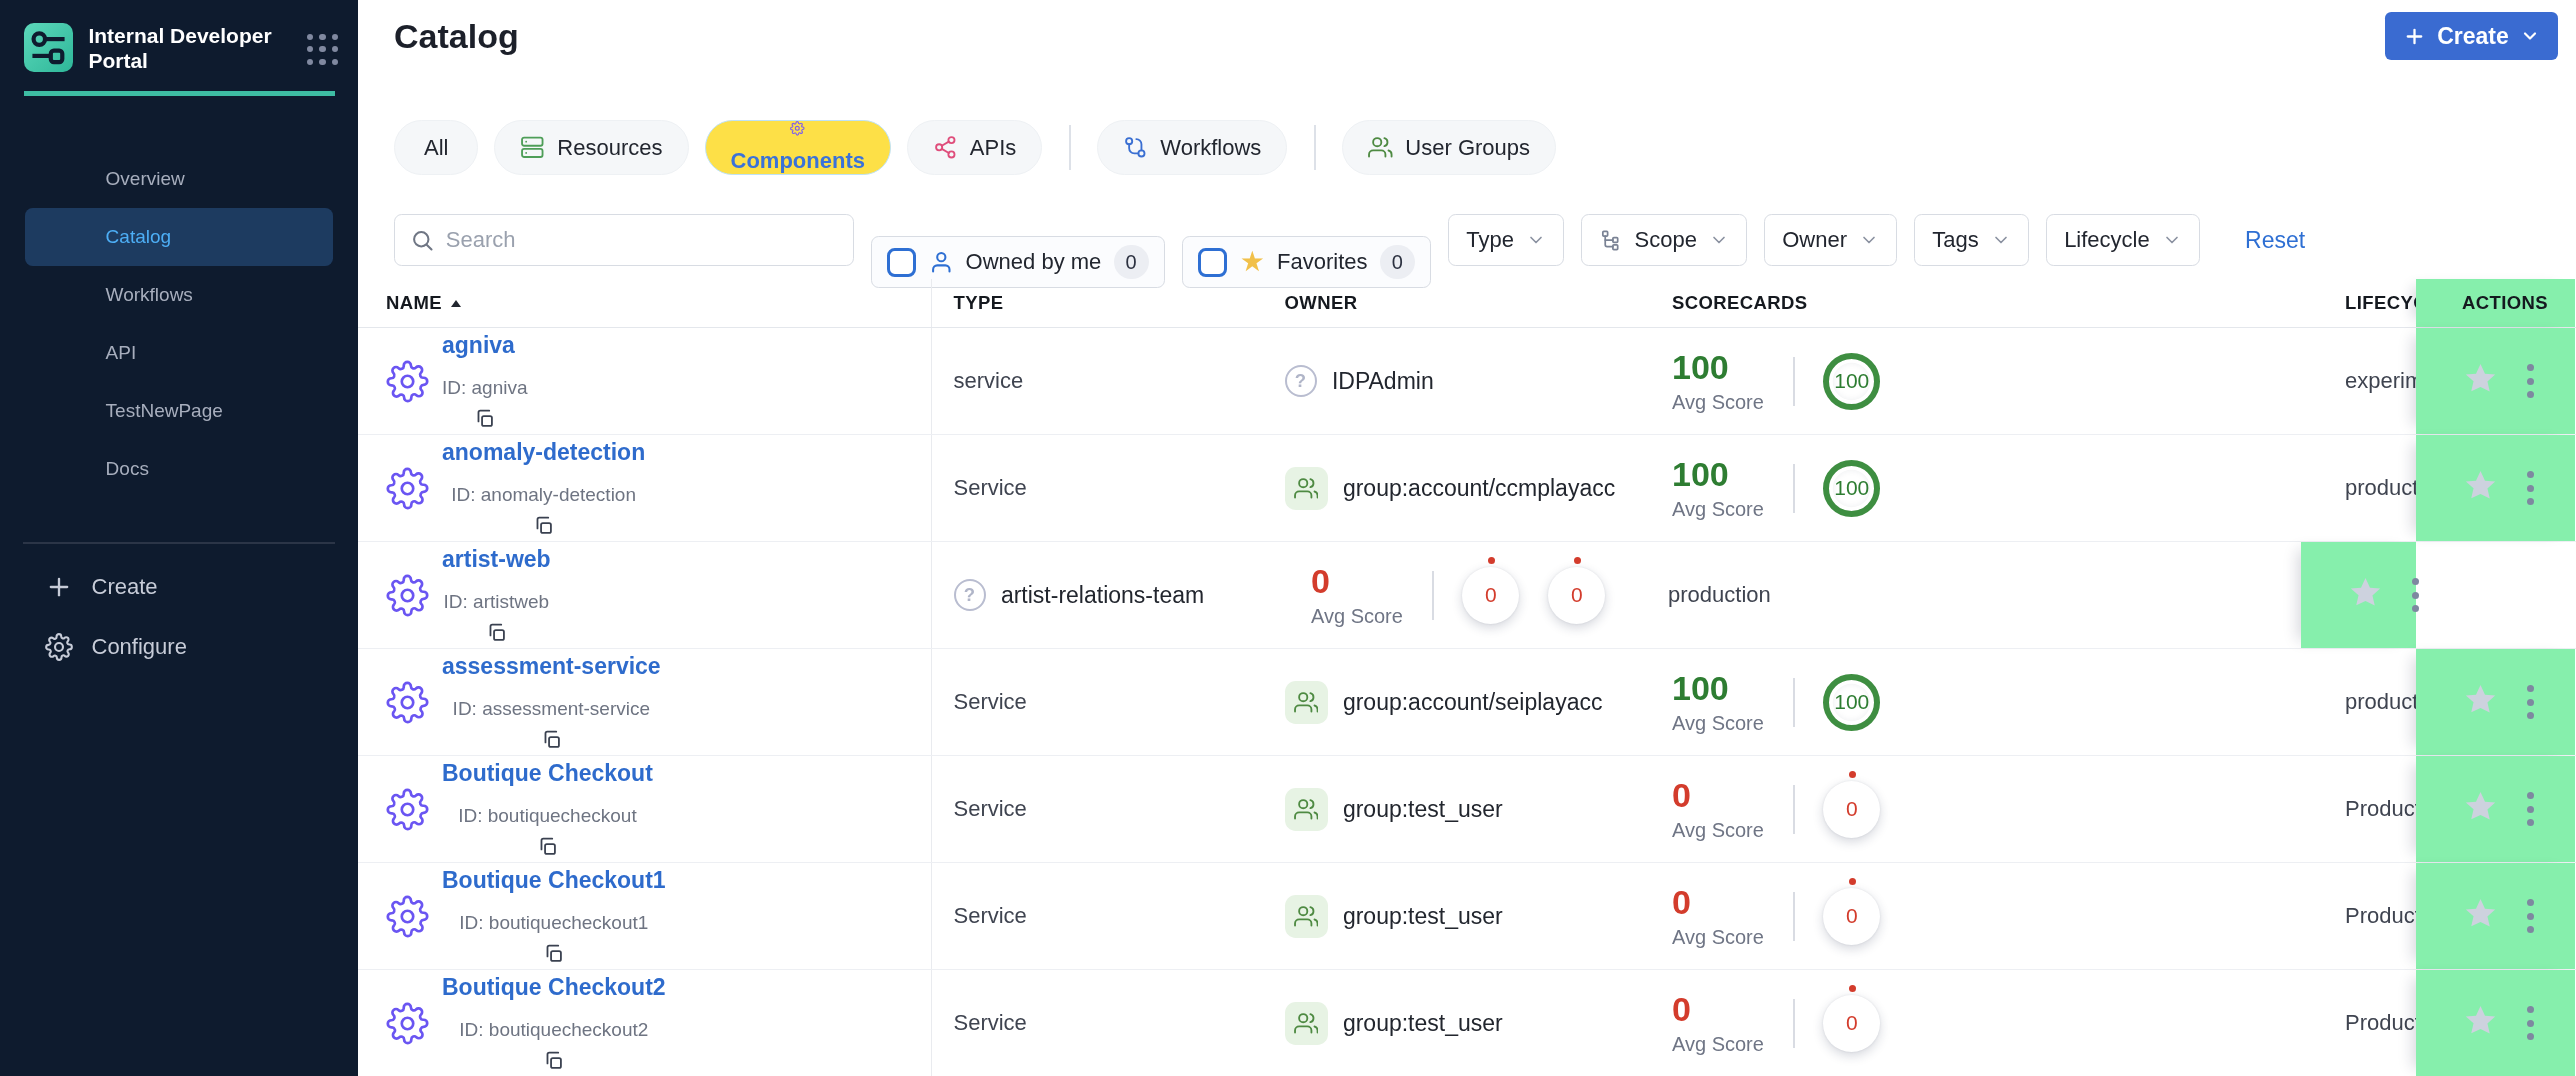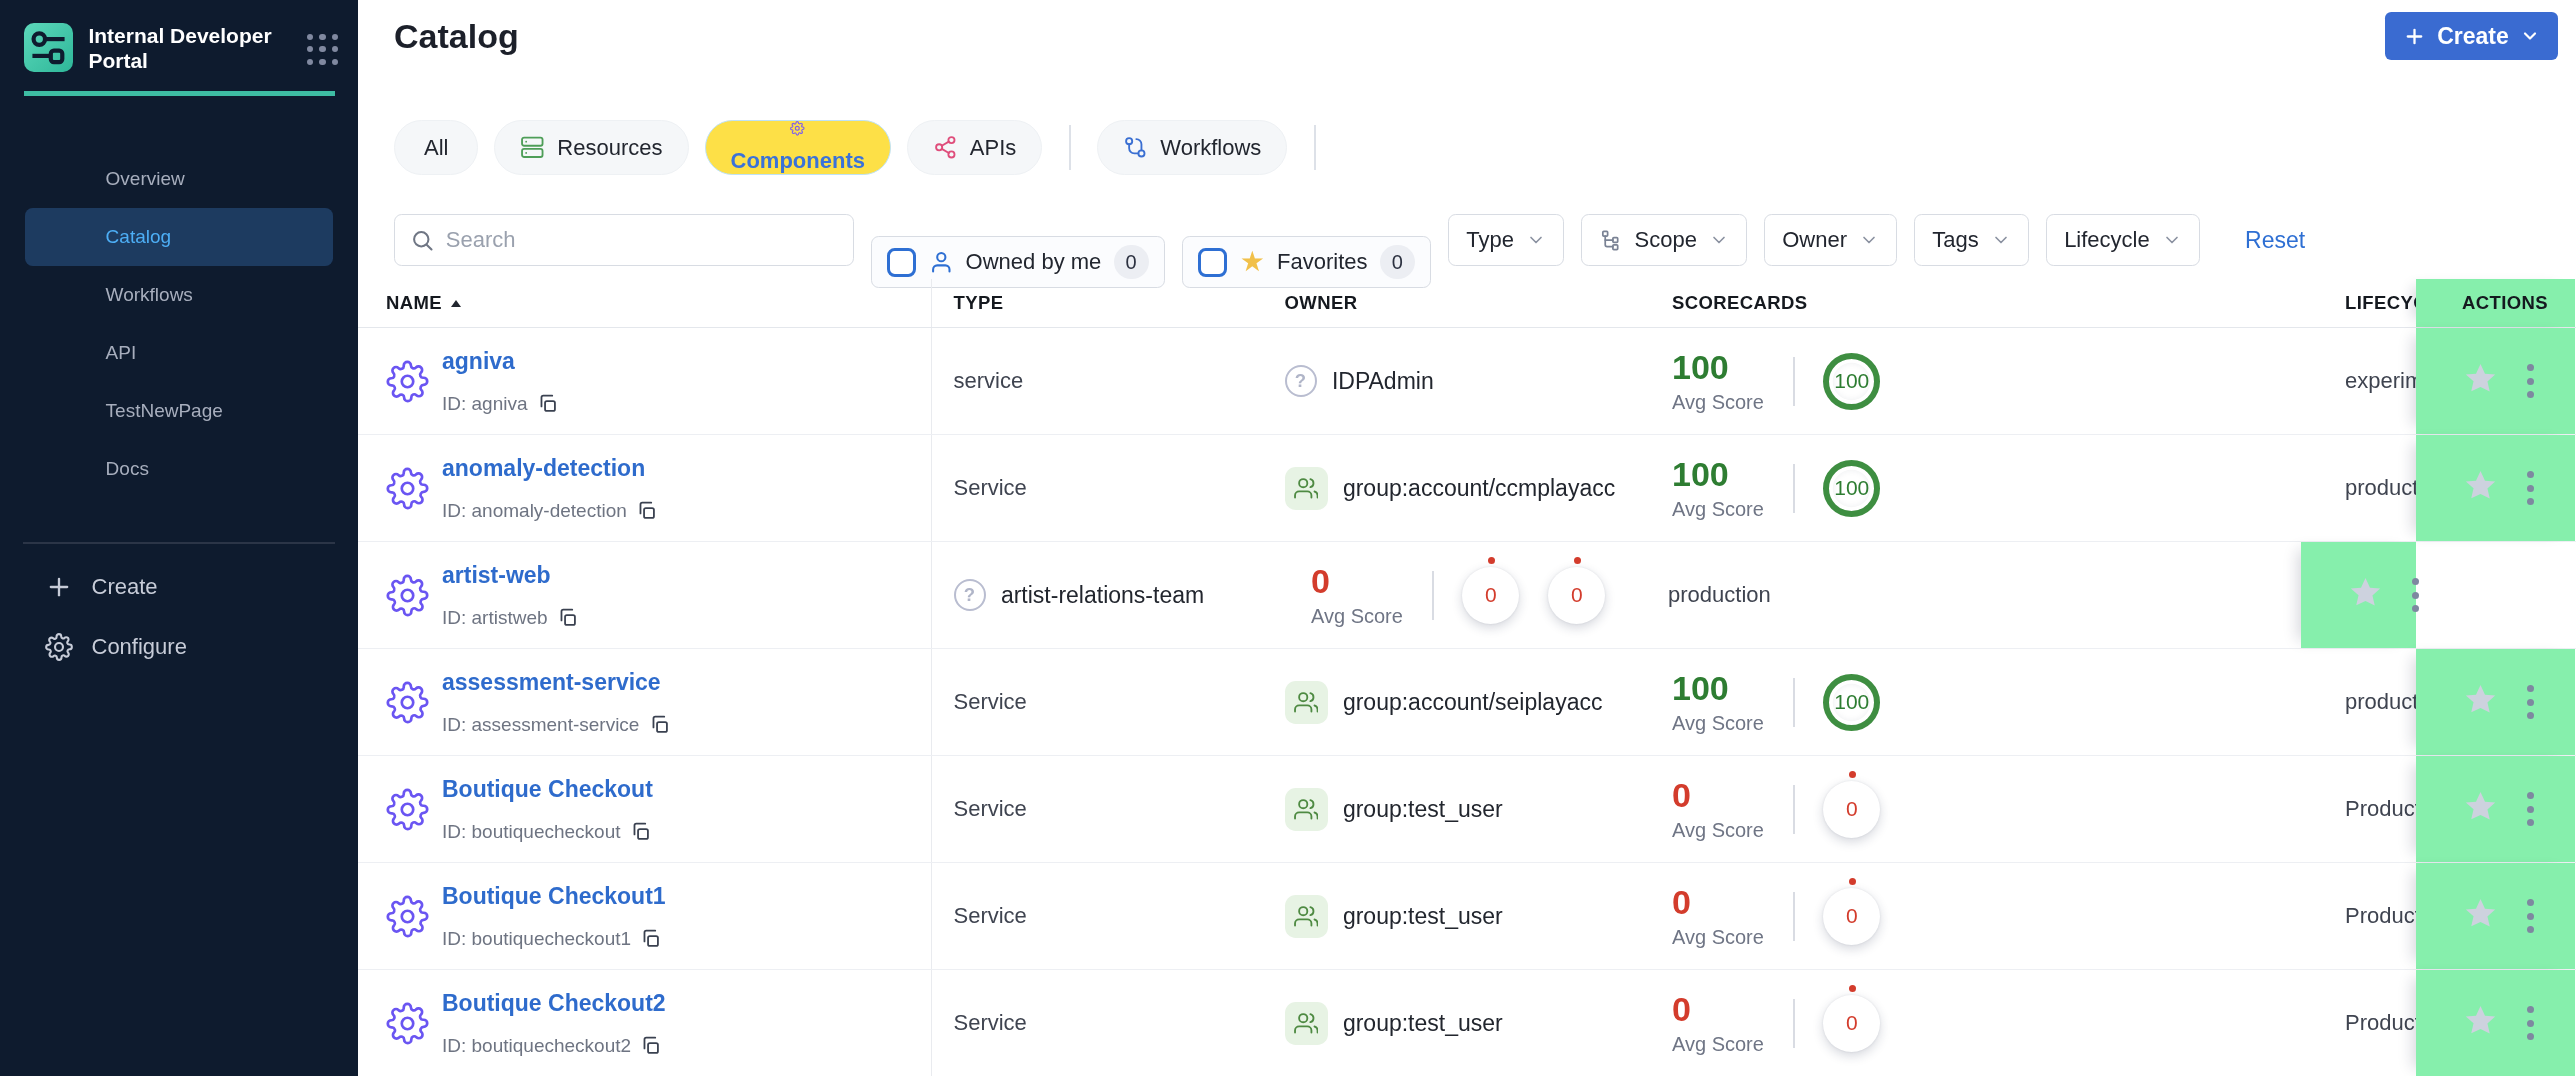--- a/index.html
+++ b/index.html
@@ -66,21 +66,21 @@
   .h-owner, .c-owner { padding-left:21.5px; }
   .h-score, .c-score { padding-left:48px; }
   .h-life, .c-life { padding-left:44px; overflow:hidden; white-space:nowrap; }
   .h-actions, .c-actions { background:#86efac; box-shadow:-10.8px 0 14px -7.7px rgba(20,30,60,0.18); padding-left:46px; position:relative; }
   .sort-up { width:0; height:0; border-left:5.4px solid transparent; border-right:5.4px solid transparent; border-bottom:7.7px solid #22262f; margin-left:9.2px; }
 
   .c-name { gap:13px; }
   .row-gear { width:43px; height:43px; color:#6a55f2; flex:none; }
   .row-gear svg { width:43px; height:43px; }
   .name-link { font-size:23px; font-weight:700; color:#2e6bcc; text-decoration:none; cursor:pointer; display:block; }
-  .id-row { display:flex; align-items:center; gap:9.2px; margin-top:18px; }
+  .id-row { display:flex; align-items:center; gap:9.2px; margin-top:18px;flex-direction:column; }
   .id-text { font-size:19px; color:#6e7482; }
   .copy-icon { width:21.5px; height:21.5px; cursor:pointer; }
   .copy-icon svg { width:21.5px; height:21.5px; stroke:#3a4150; }
 
   .c-type span, .c-life span { font-size:22px; color:#3f4450; }
 
   .c-owner { gap:15.4px; }
   .owner-user-icon { width:32px; height:32px; border:2.3px solid #b9bdd0; border-radius:50%; display:flex; align-items:center; justify-content:center; flex:none; }
   .owner-user-icon i { font-style:normal; font-size:18.5px; font-weight:700; color:#b0b5c8; }
   .owner-group-icon { width:43px; height:43px; border-radius:10.8px; background:#e7f3e4; display:flex; align-items:center; justify-content:center; flex:none; }
@@ -218,20 +218,29 @@
       <div class="tab">
         <svg viewBox="0 0 24 24" fill="none" stroke="#3a6fd2" stroke-width="1.8" stroke-linecap="round">
             <circle cx="6" cy="6" r="3"></circle>
             <circle cx="18" cy="18" r="3"></circle>
             <path d="M6 9v4a5 5 0 0 0 5 5h4"></path>
             <path d="M18 15V9a5 5 0 0 0-5-5"></path>
           </svg>
         <span>Workflows</span>
       </div>
       <div class="tab-sep"></div>
+      <div class="tab">
+        <svg viewBox="0 0 24 24" fill="none" stroke="#4e8a42" stroke-width="1.8" stroke-linecap="round" stroke-linejoin="round">
+            <path d="M17 21v-2a4 4 0 0 0-4-4H5a4 4 0 0 0-4 4v2"></path>
+            <circle cx="9" cy="7" r="4"></circle>
+            <path d="M23 21v-2a4 4 0 0 0-3-3.87"></path>
+            <path d="M16 3.13a4 4 0 0 1 0 7.75"></path>
+          </svg>
+        <span>User Groups</span>
+      </div>
     </div>
 
     <div class="filterbar">
       <div class="search-box">
         <svg viewBox="0 0 24 24" fill="none" stroke-width="2" stroke-linecap="round">
             <circle cx="11" cy="11" r="7"></circle>
             <line x1="16.5" y1="16.5" x2="21" y2="21"></line>
           </svg>
         <input type="text" placeholder="Search" style="">
       </div>

